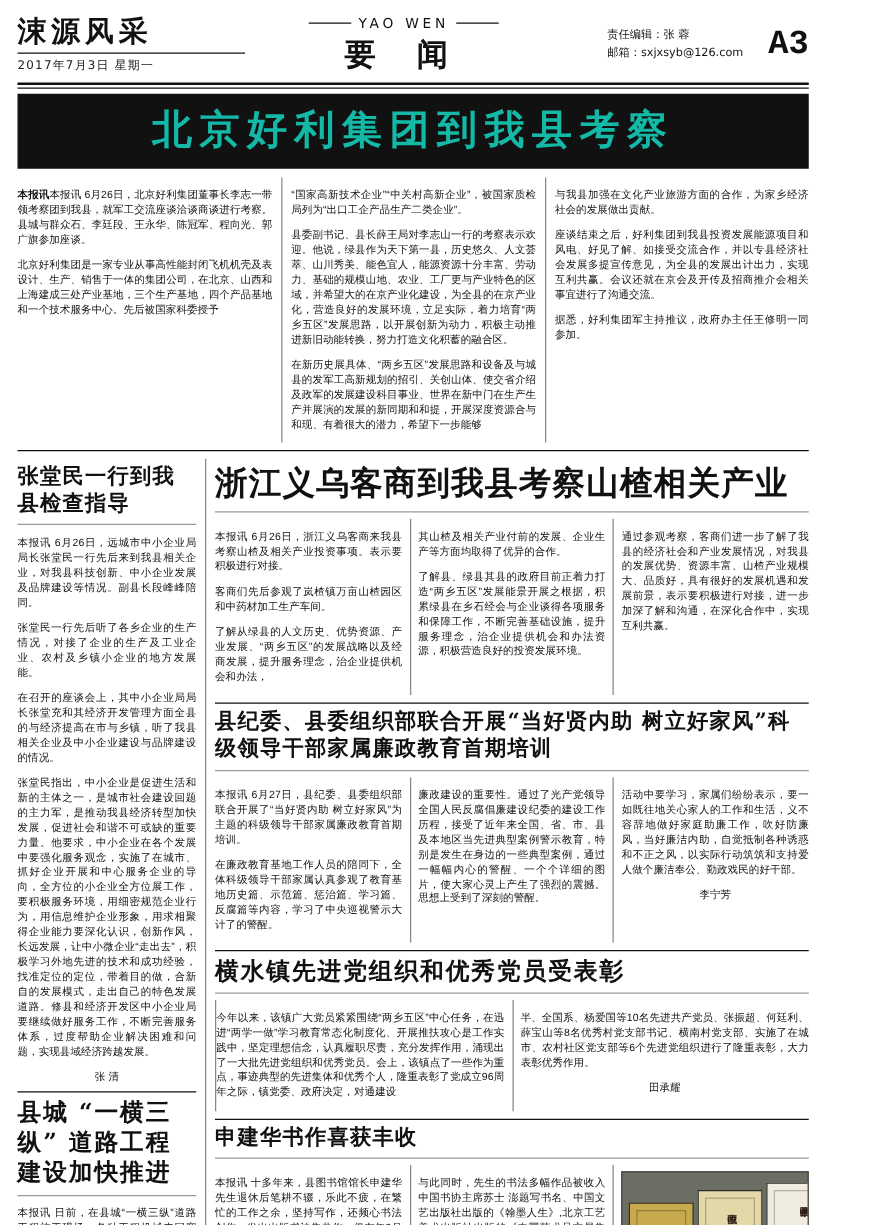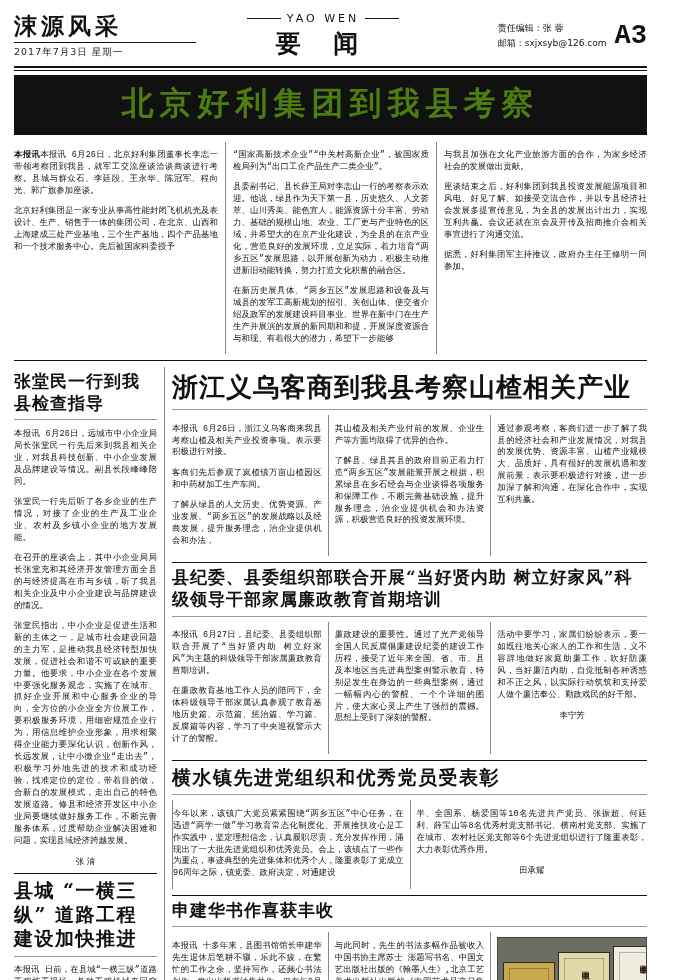--- a/index.html
+++ b/index.html
@@ -23,42 +23,42 @@
   }
   .mast-rule { border-bottom:1.6px solid #111; margin:3px 0 3px 0; width:182px; }
   .mast-date { font-size:9.5px; color:#222; letter-spacing:1px; }
   .mast-center { flex:1; display:flex; flex-direction:column; align-items:center; justify-content:center; }
   .mast-pinyin { font-size:11px; letter-spacing:3px; color:#111; display:flex; align-items:center; gap:6px; }
   .pin-line { display:inline-block; width:34px; border-bottom:1px solid #111; height:1px; }
   .mast-big {
     font-family:"DejaVu Serif", serif;
     font-size:25px; font-weight:bold; letter-spacing:12px; margin-top:2px; color:#111;
   }
-  .mast-right { width:215px; display:flex; align-items:center; justify-content:flex-end; gap:4px; }
+  .mast-right { width:215px; display:flex; align-items:center; justify-content:flex-end; gap:16px; }
   .mast-contact { font-size:9px; line-height:1.7; text-align:left; color:#111; }
   .mast-page {
     font-family:Liberation Mono, monospace;
     font-size:27px; font-weight:bold; letter-spacing:0; color:#111; padding-left:4px;
   }
   .rule-thick { border-bottom:2.4px solid #111; margin-top:4px; }
   .rule-thin { border-bottom:0.8px solid #111; margin-top:1.6px; }
 
   
   .banner {
-    background:#111; color:#4d7c0f; text-align:center;
+    background:#111; color:#14b8a6; text-align:center;
     margin-top:4px; padding:7px 0 9px 0;
   }
   .banner-text {
     font-family:"DejaVu Serif", serif;
     font-size:32px; font-weight:bold; letter-spacing:6px;
   }
 
   
   .body-txt {
-    font-family:Liberation Mono, monospace;
+    font-family:Liberation Sans, sans-serif;
     font-size:8.4px; line-height:1.42; text-align:justify; color:#111;
     letter-spacing:0.1px;
   }
   .lead { font-weight:bold; }
   .sig { text-align:center; font-size:8.4px; font-family:"DejaVu Serif", serif; margin-top:3px; }
   .vline { border-left:0.7px solid #888; }
 
   
   .zone1 { display:flex; margin-top:7px; }
   .z1col { padding:0 7px; }

